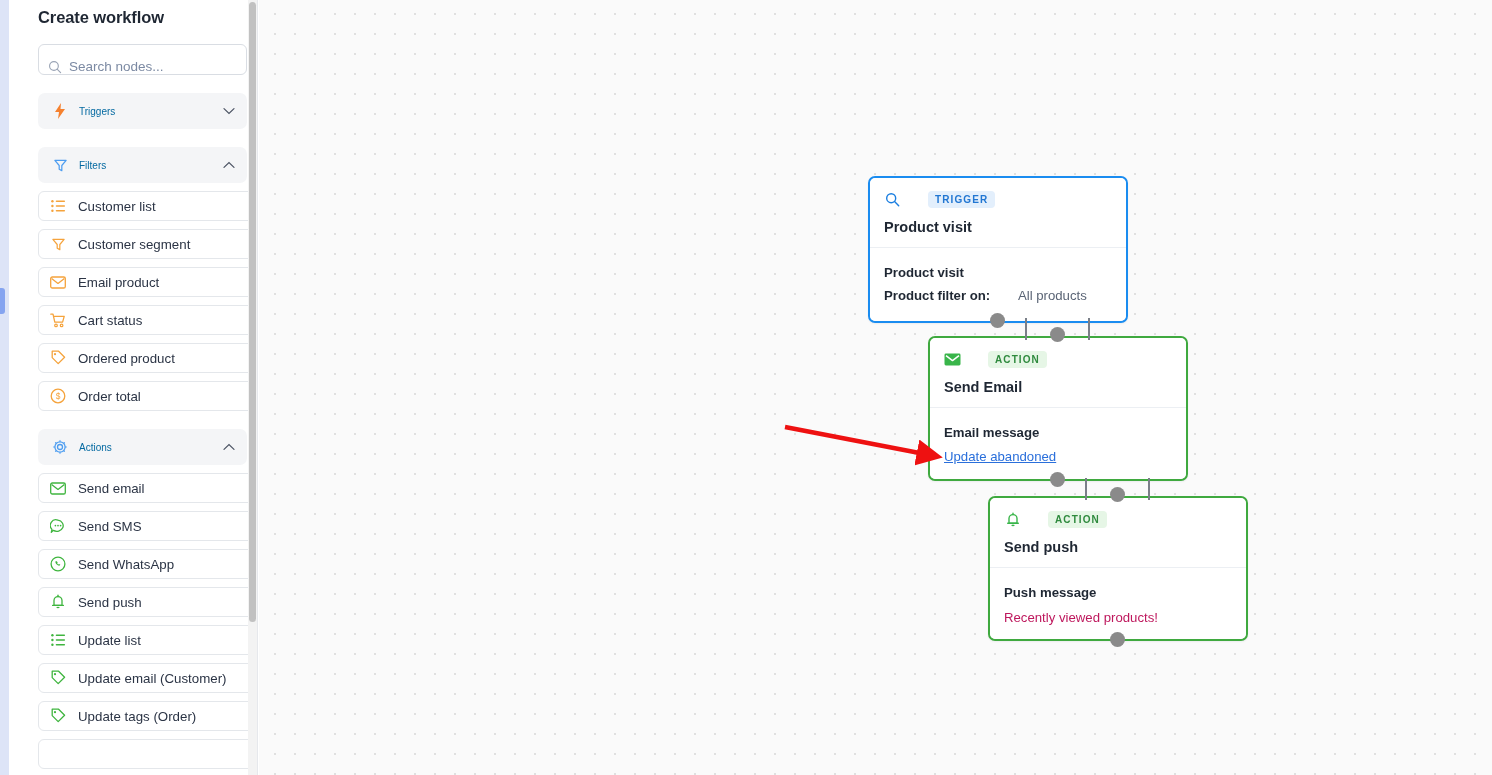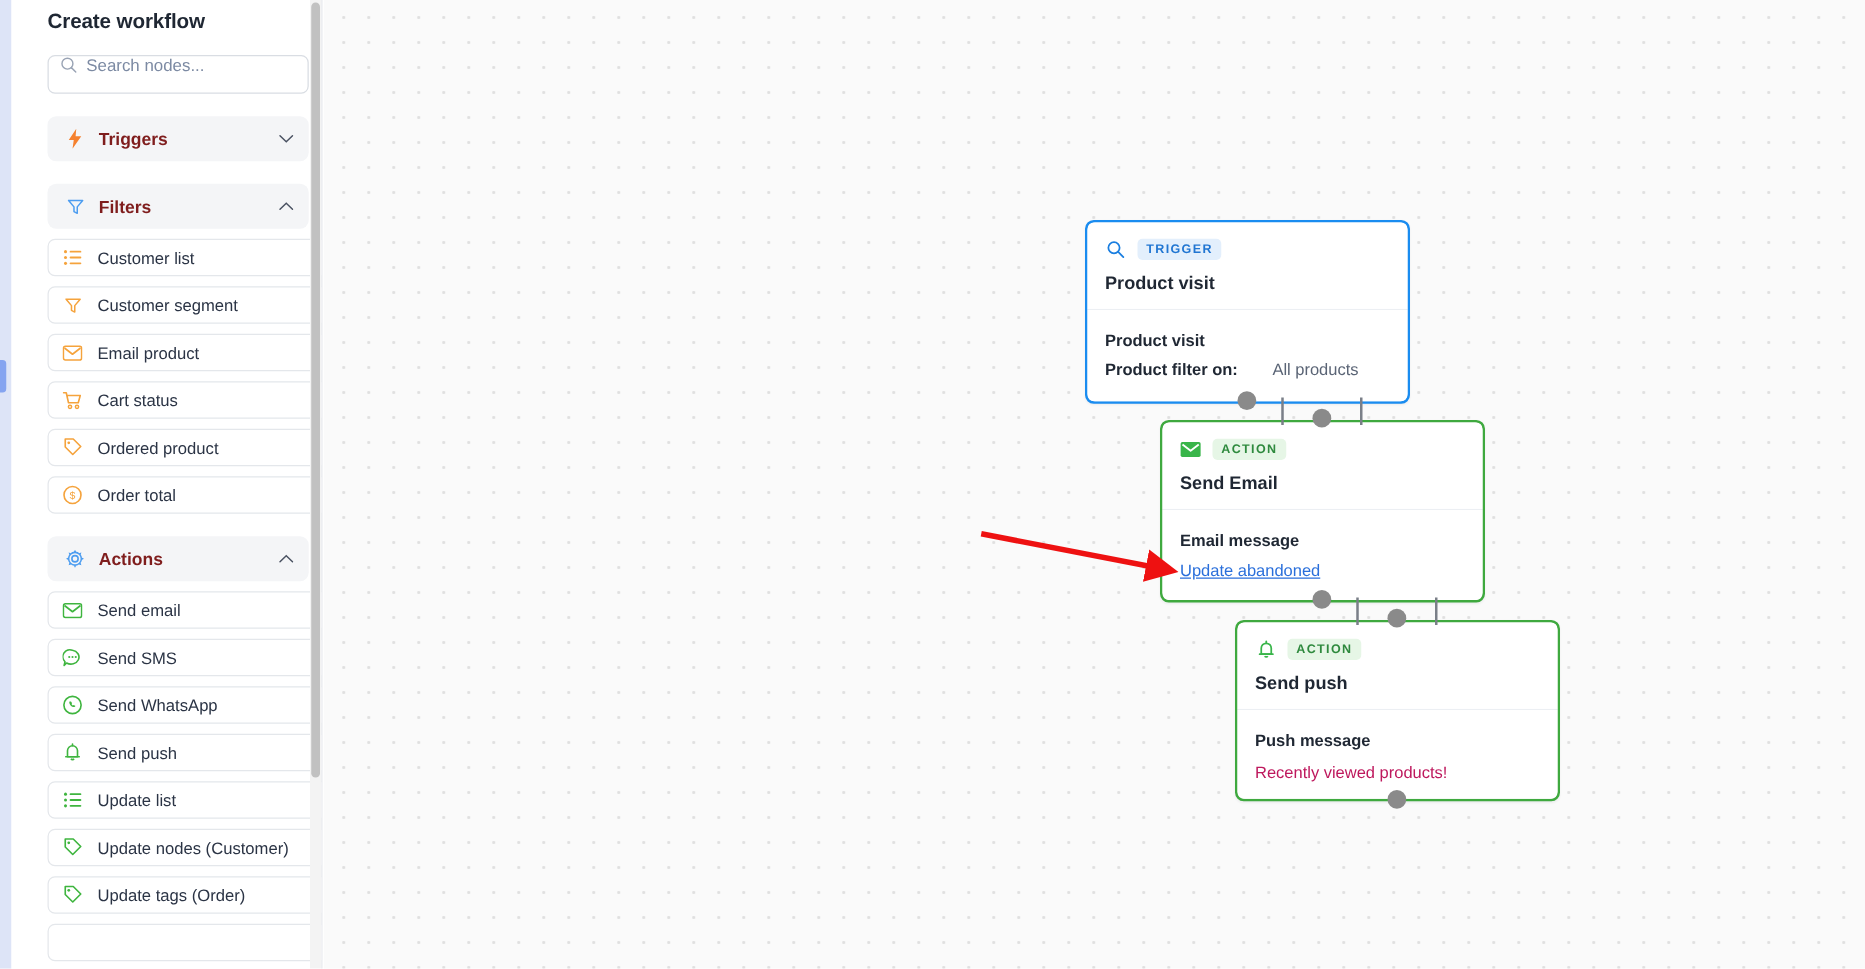--- a/index.html
+++ b/index.html
@@ -55,21 +55,21 @@
     padding-left: 10px;
   }
   .search-wrap {
     margin-top: 17px;
     margin-left: 10px;
     width: 209px;
     height: 31px;
     border: 1px solid #d9dde3;
     border-radius: 6px;
     display: flex;
-    align-items: flex-start;
+    align-items: flex-end;
     padding: 0 9px;
     background: #fff;
   }
   .search-icon { flex: 0 0 auto; display: flex; align-items: center; margin-right: 7px; }
   .search-input {
     border: none; outline: none;
     font-family: "Liberation Sans", sans-serif;
     font-size: 13.5px;
     color: #5d6b85;
     background: transparent;
@@ -89,23 +89,23 @@
     align-items: center;
     padding: 0 12px 0 13px;
     cursor: pointer;
   }
   .group-header .gh-icon {
     width: 18px; height: 18px;
     display: flex; align-items: center; justify-content: center;
     margin-right: 10px;
   }
   .group-header .gh-label {
-    font-size: 14px;
-    font-weight: bold;
-    color: #7f1d1d;
+    font-size: 10px;
+    font-weight: normal;
+    color: #0369a1;
     flex: 1;
   }
   .chev { width: 12px; height: 12px; display:flex; align-items:center; justify-content:center; }
 
   .node-item {
     margin-top: 8px;
     margin-left: 10px;
     width: 227px;
     height: 30px;
     background: #ffffff;
@@ -164,21 +164,21 @@
   }
   .wf-node.trigger { border: 2px solid #1a8cf0; }
   .wf-node.action  { border: 2px solid #3fa93f; }
 
   .wf-head {
     padding: 13px 14px 12px 14px;
     border-bottom: 1px solid #eceff3;
     background: #ffffff;
     border-radius: 6px 6px 0 0;
   }
-  .wf-badge-row { display: flex; align-items: flex-end; gap: 9px; }
+  .wf-badge-row { display: flex; align-items: flex-end; gap: 27px; }
   .wf-type-icon { width: 17px; height: 17px; display: flex; align-items: center; justify-content: center; }
   .wf-badge {
     font-size: 10px;
     font-weight: bold;
     letter-spacing: 1.1px;
     padding: 3px 7px 3px 7px;
     border-radius: 4px;
   }
   .wf-badge.trigger { background: #e3effc; color: #2176d2; }
   .wf-badge.action  { background: #e6f6e6; color: #2f8a3e; }
@@ -421,21 +421,21 @@
         <span class="ni-label">Update list</span>
       </div>
 
       <div class="node-item">
         <span class="ni-icon">
           <svg width="16" height="16" viewBox="0 0 16 16">
             <path d="M8.6 1.2 L14.6 7.2 L8.2 13.6 L2.2 7.6 L2.2 1.2 Z" stroke="#3fb53f" stroke-width="1.3" fill="none" stroke-linejoin="round"></path>
             <circle cx="5" cy="4.2" r="1.1" fill="#3fb53f"></circle>
           </svg>
         </span>
-        <span class="ni-label">Update nodes (Customer)</span>
+        <span class="ni-label">Update email (Customer)</span>
       </div>
 
       <div class="node-item">
         <span class="ni-icon">
           <svg width="16" height="16" viewBox="0 0 16 16">
             <path d="M8.6 1.2 L14.6 7.2 L8.2 13.6 L2.2 7.6 L2.2 1.2 Z" stroke="#3fb53f" stroke-width="1.3" fill="none" stroke-linejoin="round"></path>
             <circle cx="5" cy="4.2" r="1.1" fill="#3fb53f"></circle>
           </svg>
         </span>
         <span class="ni-label">Update tags (Order)</span>

